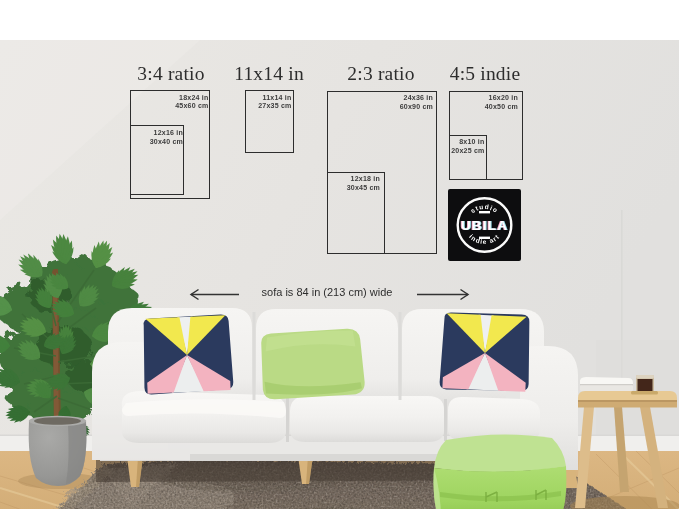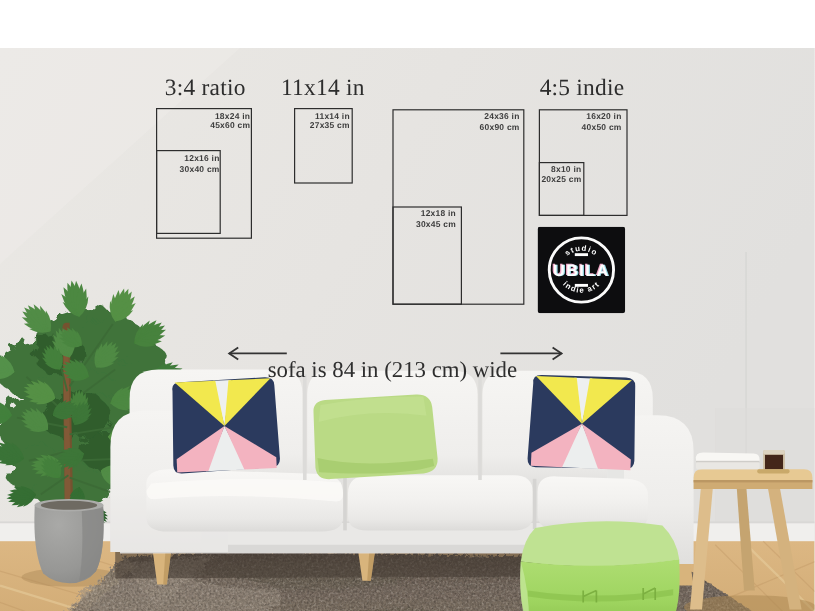--- a/index.html
+++ b/index.html
@@ -615,20 +615,21 @@
         <path d="M486 452 L486 462 M486 457 L497 452 M497 452 L497 462"></path>
         <path d="M536 450 L536 460 M536 455 L546 450 M546 450 L546 460"></path>
       </g>
     </g>
   </svg>
 
   <div class="hdr" style="left:171px;top:22.5px">3:4 ratio</div>
 
   <div class="hdr" style="left:269px;top:22.5px">11x14 in</div>
 
+  <div class="hdr" style="left:381px;top:22.5px">2:3 ratio</div>
 
   <div class="hdr" style="left:485px;top:22.5px">4:5 indie</div>
 
   <div class="frame" style="left:130px;top:50px;width:80px;height:109px"></div>
 
   <div class="lbl" style="left:208.5px;top:53.5px">18x24 in<br>45x60 cm</div>
 
   <div class="frame" style="left:130px;top:85px;width:54px;height:70px"></div>
 
   <div class="lbl" style="left:183px;top:89px">12x16 in<br>30x40 cm</div>
@@ -686,15 +687,15 @@
 
   <svg width="300" height="20" viewBox="0 0 300 20" style="position:absolute;left:185px;top:244px">
     <g stroke="#333333" stroke-width="1.5" fill="none">
       <line x1="6" y1="10.5" x2="54" y2="10.5"></line>
       <path d="M13.5 5.5 L6 10.5 L13.5 15.5"></path>
       <line x1="232" y1="10.5" x2="283" y2="10.5"></line>
       <path d="M275.5 5.5 L283 10.5 L275.5 15.5"></path>
     </g>
   </svg>
 
-  <div style="position:absolute;left:327px;top:258px;transform:translateX(-50%);font-family:Liberation Serif, serif;font-size:19px;color:#2e2e2e;white-space:nowrap">sofa is 84 in (213 cm) wide</div>
+  <div style="position:absolute;left:327px;top:246px;transform:translateX(-50%);font-family:Liberation Sans, sans-serif;font-size:11px;color:#2e2e2e;white-space:nowrap">sofa is 84 in (213 cm) wide</div>
 
 </div>
 
 </body></html>

